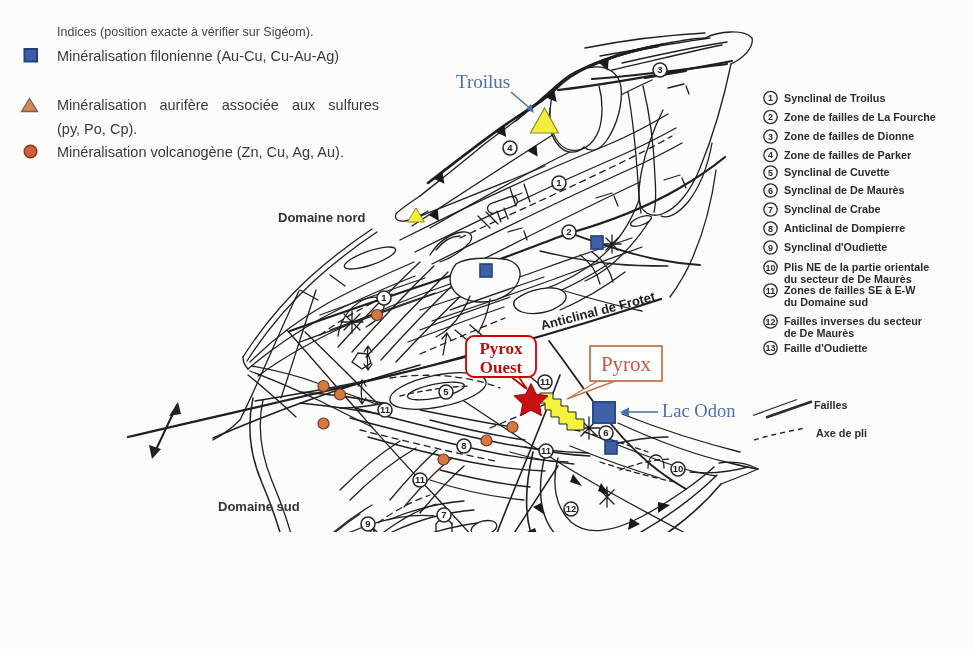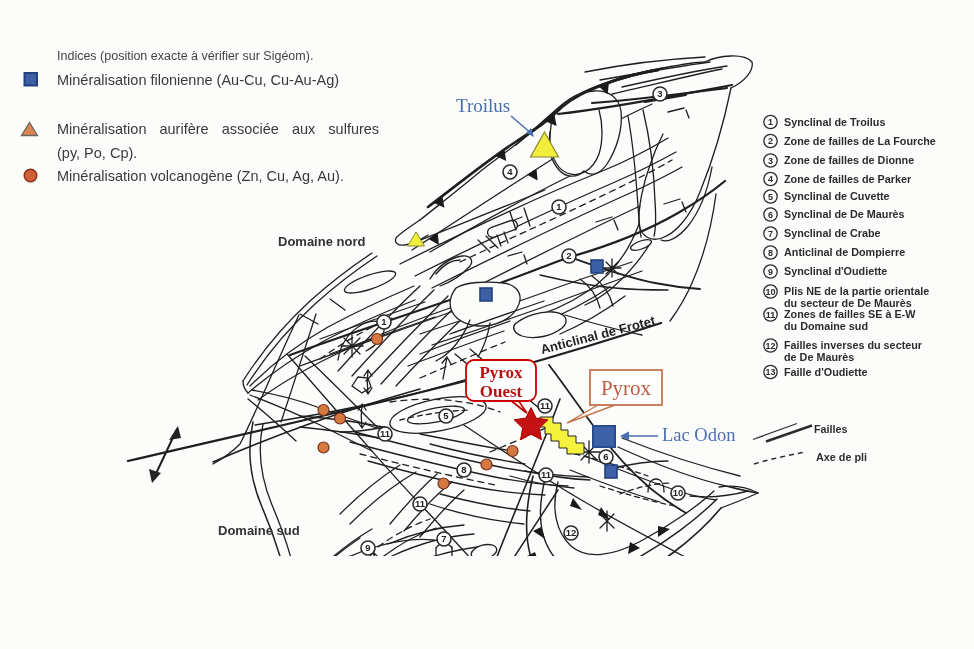--- a/index.html
+++ b/index.html
@@ -1,17 +1,17 @@
 <!DOCTYPE html>
 <html><head>
 <meta charset="utf-8">
 <style>
   html,body{margin:0;padding:0;background:#fcfcfb;}
   #wrap{position:relative;width:974px;height:532px;overflow:hidden;
-        font-family:"Liberation Sans",sans-serif;margin-top:24px;}
+        font-family:"Liberation Sans",sans-serif;}
   svg text{font-family:"Liberation Sans",sans-serif;}
   .ser{font-family:"Liberation Serif",serif;}
 </style>
 </head>
 <body>
 <div id="wrap">
 <svg width="974" height="649" viewBox="0 0 974 649">
 
 <g id="legendTL" fill="#3a3a3a">
   <text x="57" y="36" font-size="12.5" fill="#444">Indices (position exacte à vérifier sur Sigéom).</text>

